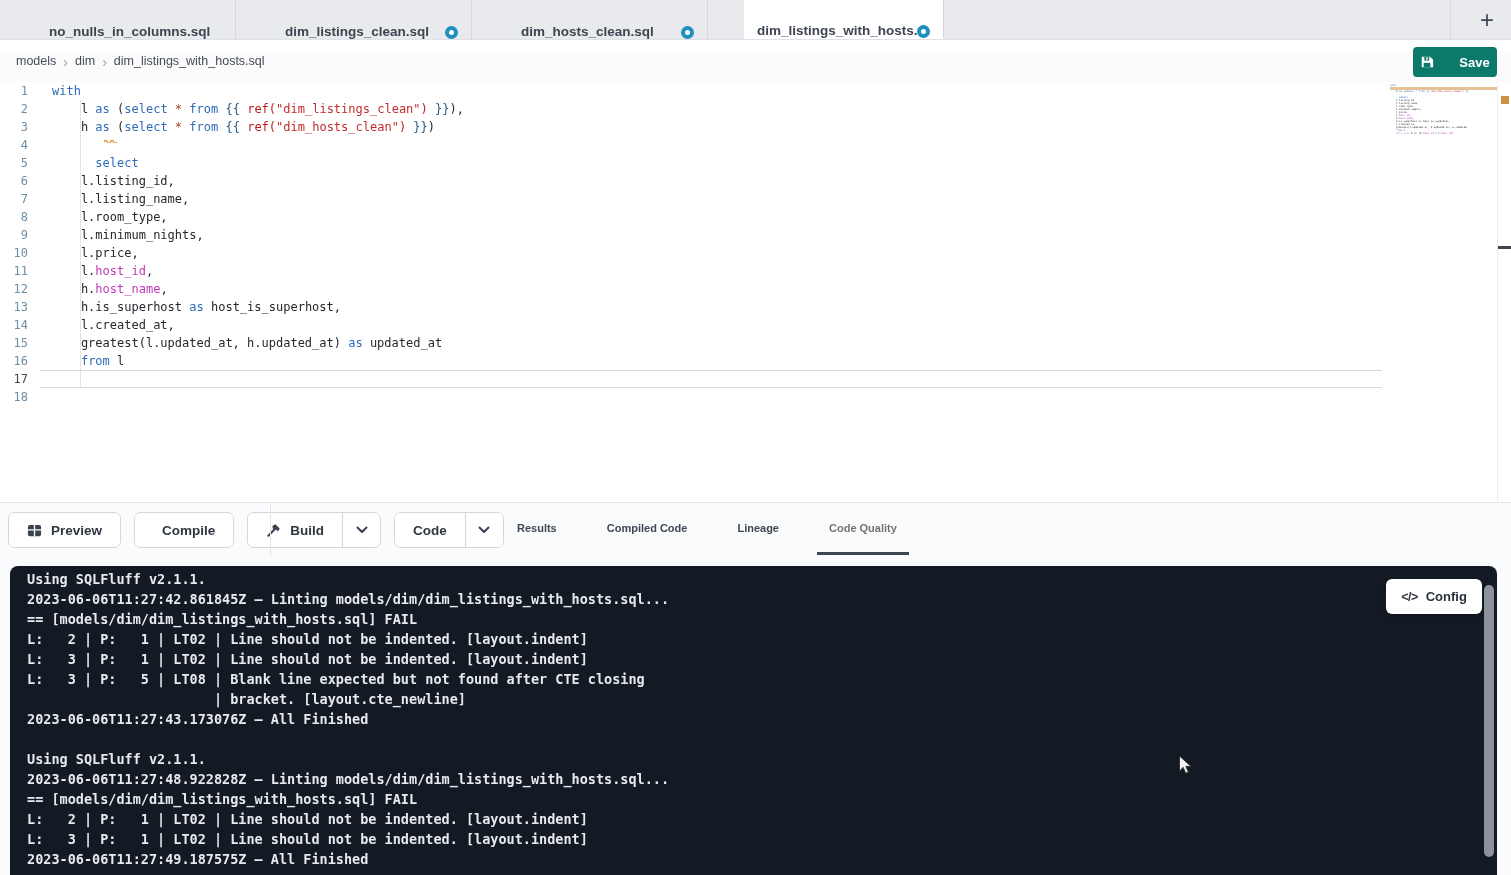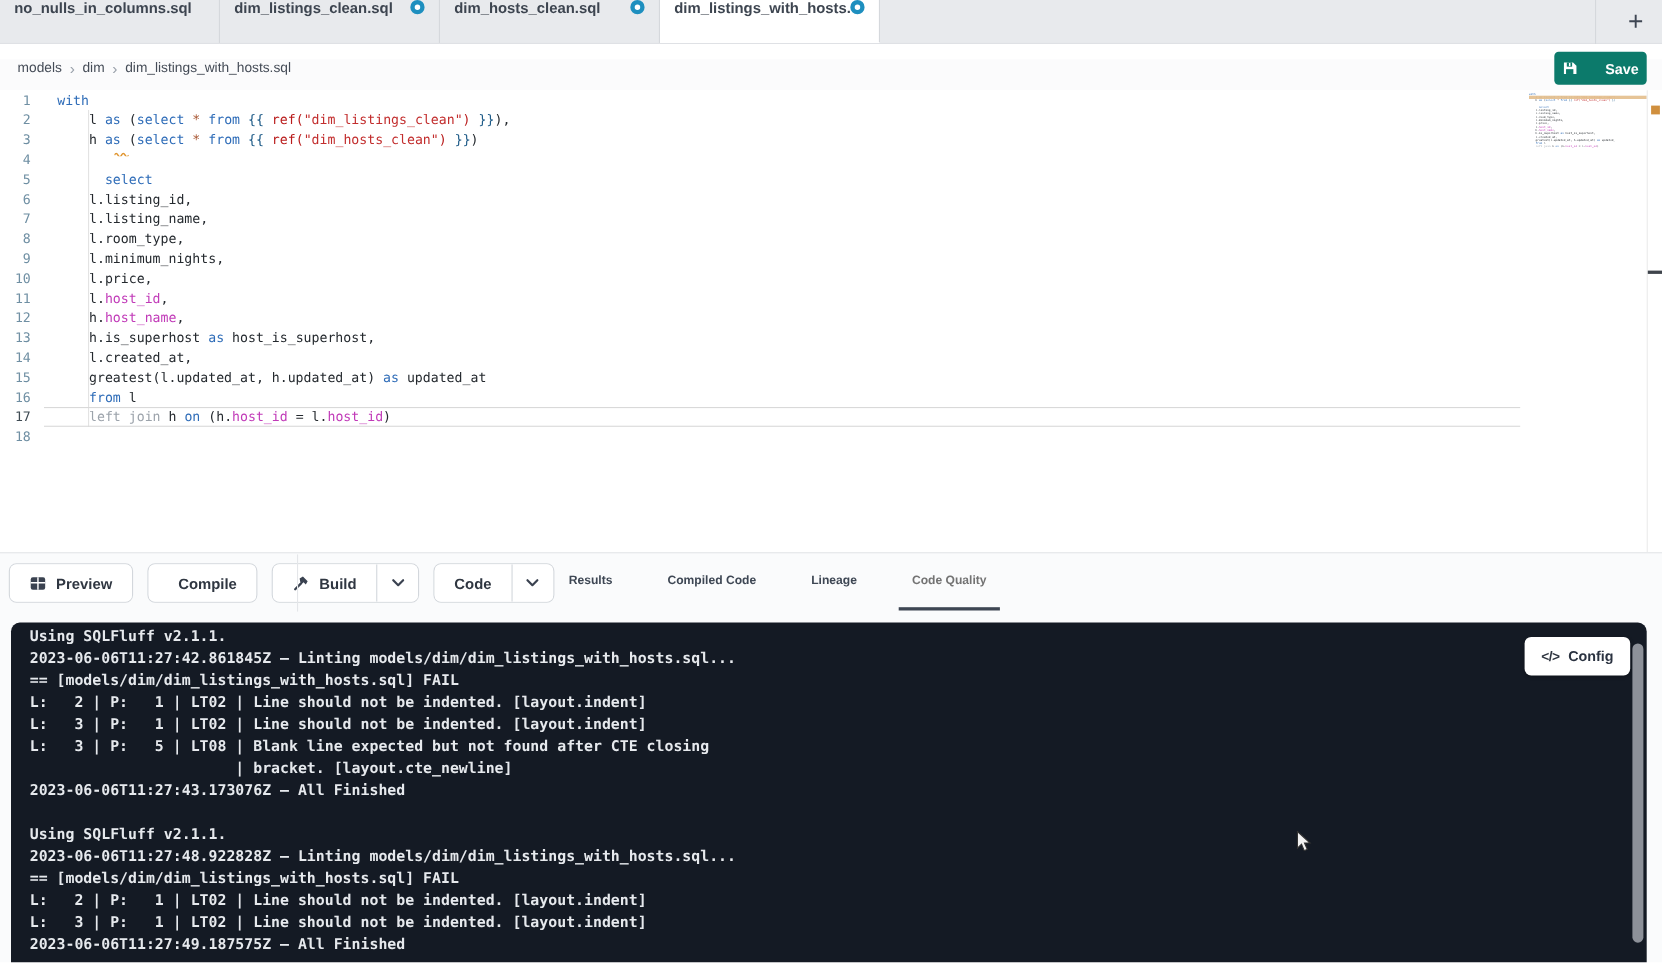--- a/index.html
+++ b/index.html
@@ -8,23 +8,23 @@
     position:relative; width:1511px; height:875px; overflow:hidden;
     font-family:"Liberation Sans", sans-serif; background:#ffffff;
   }
   
   .tabbar {
     position:absolute; left:0; top:0; width:1511px; height:40px;
     background:#e8eaed; border-bottom:1px solid #dfe1e5; display:flex;
   }
   #tabs { display:flex; height:100%; }
   .tab {
-    width:200px; height:100%; display:flex; align-items:flex-start;
+    width:200px; height:100%; display:flex; align-items:flex-end;
     padding:0 13px; border-right:1px solid #d5d8dc; cursor:pointer;
-    font-size:13.5px; font-weight:600; color:#3d4550;
+    font-size:13.5px; font-weight:600; color:#3d4550;margin-left:36px;
   }
   .tab.active { background:#ffffff; border-bottom:1px solid #ffffff; margin-bottom:-1px; }
   .tab-label { white-space:nowrap; overflow:hidden; }
   .dot {
     margin-left:auto; width:13px; height:13px; border-radius:50%;
     border:4px solid #1e8fbf; background:#fff; flex:0 0 auto;
   }
   .tabbar-spacer { flex:1; }
   .tabbar-divider { width:1px; height:40px; background:#d5d8dc; margin-right:20px; }
   .new-tab {
@@ -197,21 +197,20 @@
         <div class="code-line"><span class="tk-p">    l.listing_name,</span></div>
         <div class="code-line"><span class="tk-p">    l.room_type,</span></div>
         <div class="code-line"><span class="tk-p">    l.minimum_nights,</span></div>
         <div class="code-line"><span class="tk-p">    l.price,</span></div>
         <div class="code-line"><span class="tk-p">    l.</span><span class="tk-m">host_id</span><span class="tk-p">,</span></div>
         <div class="code-line"><span class="tk-p">    h.</span><span class="tk-m">host_name</span><span class="tk-p">,</span></div>
         <div class="code-line"><span class="tk-p">    h.is_superhost </span><span class="tk-k">as</span><span class="tk-p"> host_is_superhost,</span></div>
         <div class="code-line"><span class="tk-p">    l.created_at,</span></div>
         <div class="code-line"><span class="tk-p">    greatest(l.updated_at, h.updated_at) </span><span class="tk-k">as</span><span class="tk-p"> updated_at</span></div>
         <div class="code-line"><span class="tk-p">    </span><span class="tk-k">from</span><span class="tk-p"> l</span></div>
-        <div class="code-line"><span class="tk-p">    </span><span class="tk-g">left join</span><span class="tk-p"> h </span><span class="tk-k">on</span><span class="tk-p"> (h.</span><span class="tk-m">host_id</span><span class="tk-p"> = </span><span class="tk-p">l.</span><span class="tk-m">host_id</span><span class="tk-p">)</span></div>
         <div class="code-line"></div>
       </div>
     <div class="active-line"></div>
     <div class="squiggle">
       <svg width="13" height="4" viewBox="0 0 13 4">
           <path d="M0 3 Q1.6 0 3.25 3 T6.5 3 T9.75 3 T13 3" stroke="#e0952f" fill="none" stroke-width="1.3"></path>
         </svg>
     </div>
     <div class="minimap" id="minimap">
         <div class="mm-line"><span class="tk-k">with</span></div>

